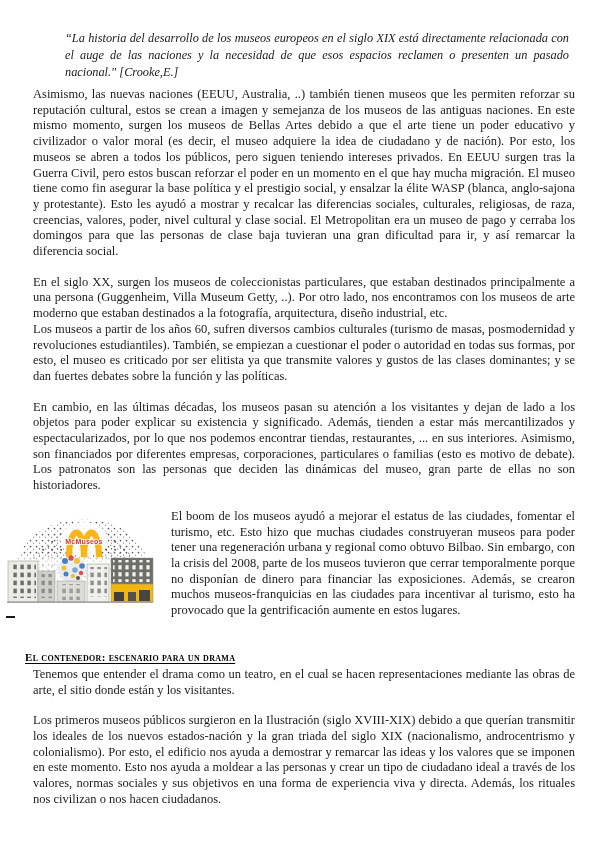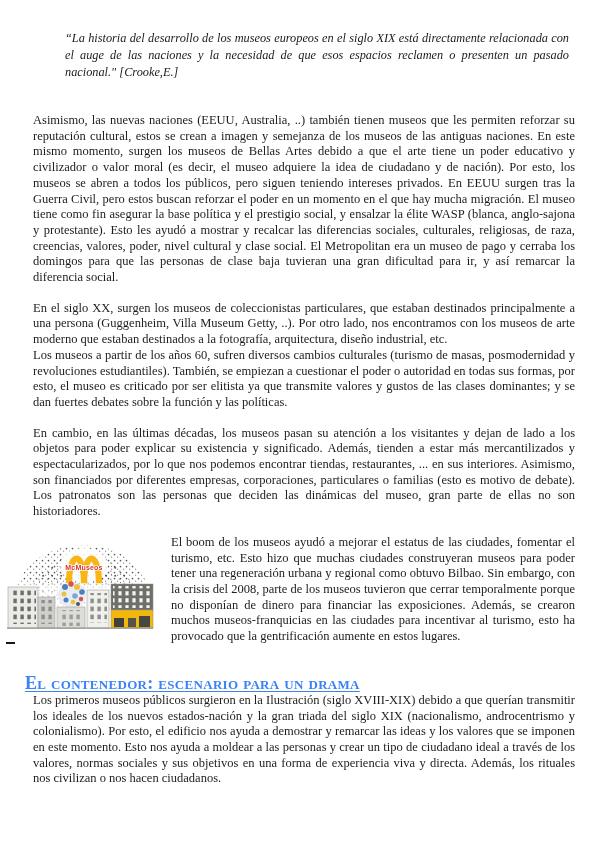--- a/index.html
+++ b/index.html
@@ -4,21 +4,21 @@
 <style>
   html,body{margin:0;padding:0;background:#ffffff;}
   body{
     width:600px;height:848px;overflow:hidden;
     font-family:"Liberation Serif","DejaVu Serif",serif;
     color:#1c1c1c;
   }
   .page{padding:28px 25px 0 25px;}
   .quote{
     font-style:italic;
-    margin:2px 6px 32px 40px;
+    margin:2px 6px 6px 40px;
     font-size:12.3px;line-height:17px;
     text-align:justify;
     color:#1a1a1a;
   }
   p.body{
     margin:0 0 15px 8px;
     font-size:12.5px;line-height:15.7px;
     text-align:justify;
   }
   p.body.tight{margin-bottom:0;}
@@ -32,27 +32,27 @@
   .collage{display:block;width:153px;height:97px;}
   .logo-text{
     font-family:"Liberation Sans","DejaVu Sans",sans-serif;
     font-size:7px;font-weight:bold;
     letter-spacing:.2px;
     paint-order:stroke;stroke:#ffffff;stroke-width:1.6px;
   }
   .figdash{width:9px;height:2.6px;background:#181818;margin:4px 0 0 1px;}
   h2.heading{
     margin:4px 0 1px 0;
-    font-size:18px;line-height:17px;
+    font-size:11px;line-height:17px;
     font-weight:600;
     font-variant:small-caps;
     letter-spacing:.3px;
     text-decoration:underline;
     text-underline-offset:2px;
-    color:#3b82f6;
+    color:#000000;
     clear:both;
   }
 </style>
 </head>
 <body>
 
 <main class="page">
 
   <p class="quote">“La historia del desarrollo de los museos europeos en el siglo XIX está directamente relacionada con el auge de las naciones y la necesidad de que esos espacios reclamen o presenten un pasado nacional." [Crooke,E.]</p>
 
@@ -131,16 +131,17 @@
 
         <rect x="2" y="86.5" width="146" height="1.4" fill="#8d8d8a" opacity="0.8"></rect>
       </svg>
       <div class="figdash"></div>
     </div>
     <p class="body">El boom de los museos ayudó a mejorar el estatus de las ciudades, fomentar el turismo, etc. Esto hizo que muchas ciudades construyeran museos para poder tener una regeneración urbana y regional como obtuvo Bilbao. Sin embargo, con la crisis del 2008, parte de los museos tuvieron que cerrar temporalmente porque no disponían de dinero para financiar las exposiciones. Además, se crearon muchos museos-franquicias en las ciudades para incentivar al turismo, esto ha provocado que la gentrificación aumente en estos lugares.</p>
   </div>
 
   <h2 class="heading">El contenedor: escenario para un drama</h2>
 
+  <p class="body">Tenemos que entender el drama como un teatro, en el cual se hacen representaciones mediante las obras de arte, el sitio donde están y los visitantes.</p>
 
   <p class="body">Los primeros museos públicos surgieron en la Ilustración (siglo XVIII-XIX) debido a que querían transmitir los ideales de los nuevos estados-nación y la gran triada del siglo XIX (nacionalismo, androcentrismo y colonialismo). Por esto, el edificio nos ayuda a demostrar y remarcar las ideas y los valores que se imponen en este momento. Esto nos ayuda a moldear a las personas y crear un tipo de ciudadano ideal a través de los valores, normas sociales y sus objetivos en una forma de experiencia viva y directa. Además, los rituales nos civilizan o nos hacen ciudadanos.</p>
 
 </main>
 
 </body></html>

